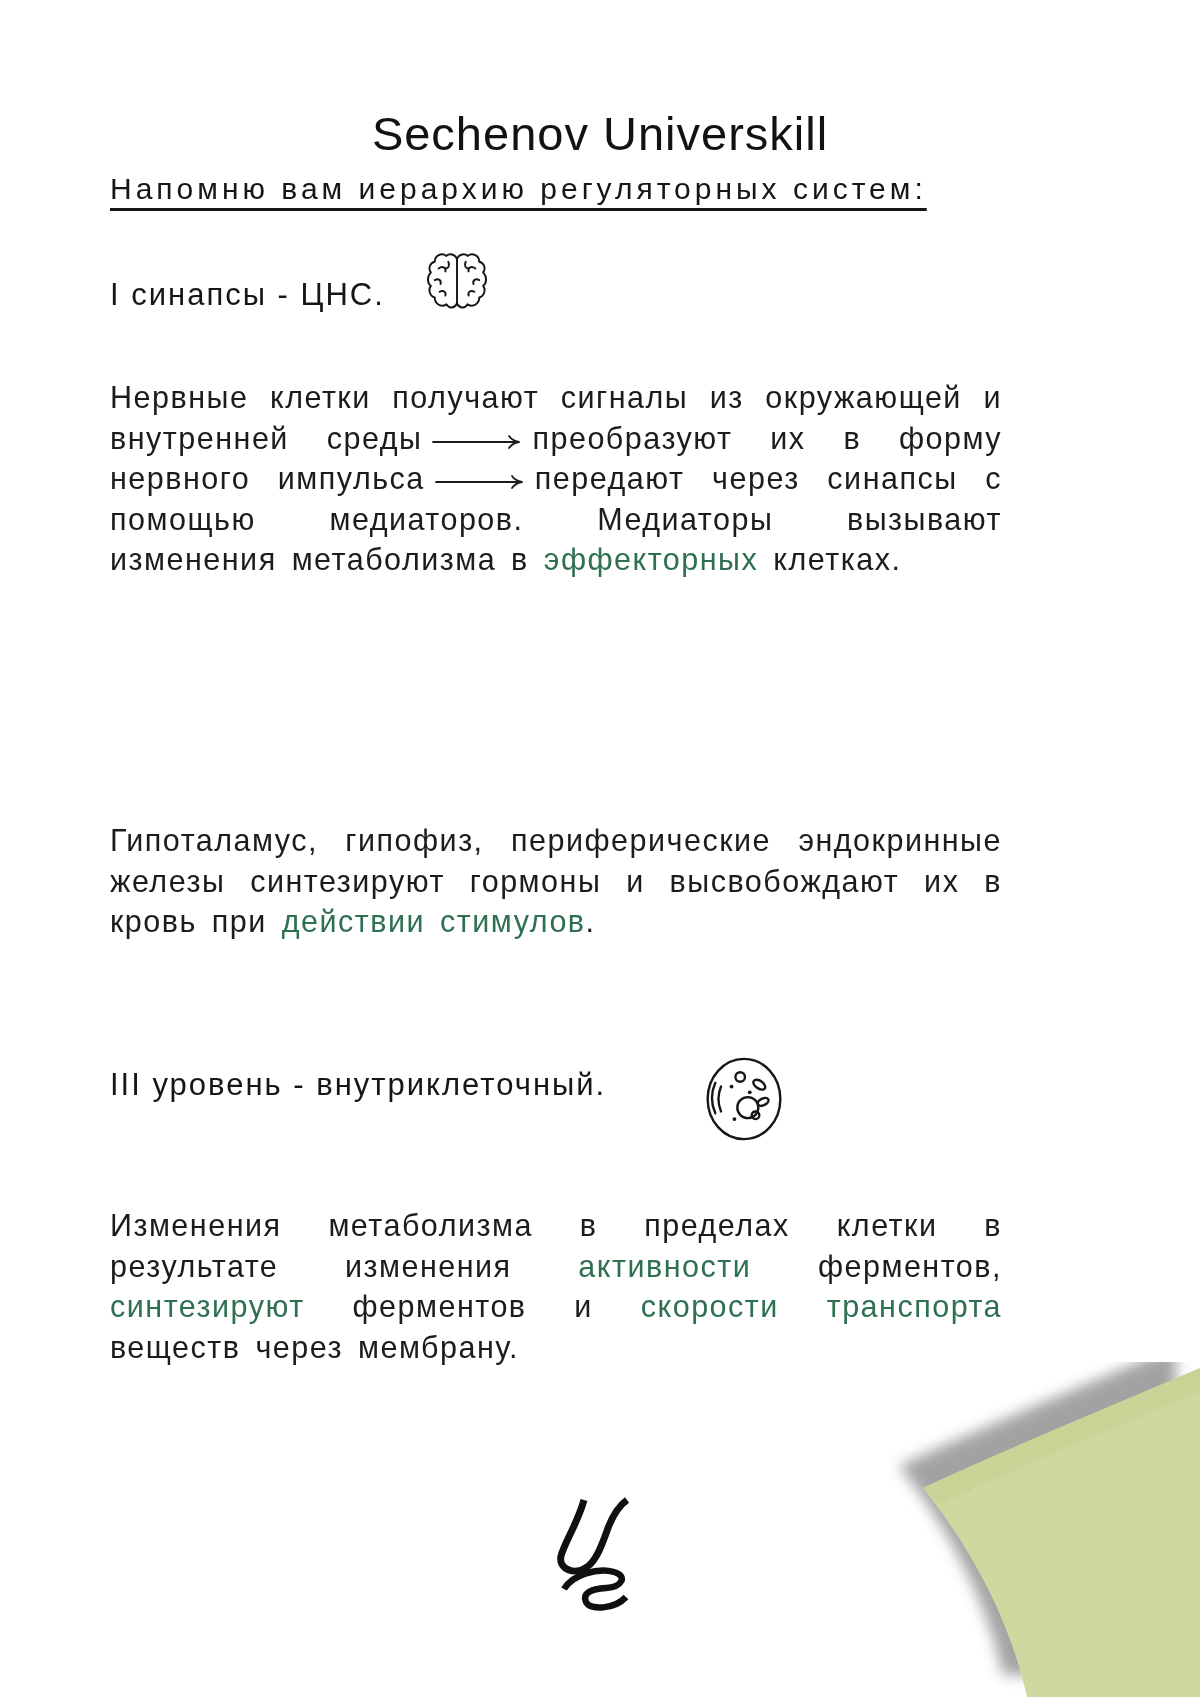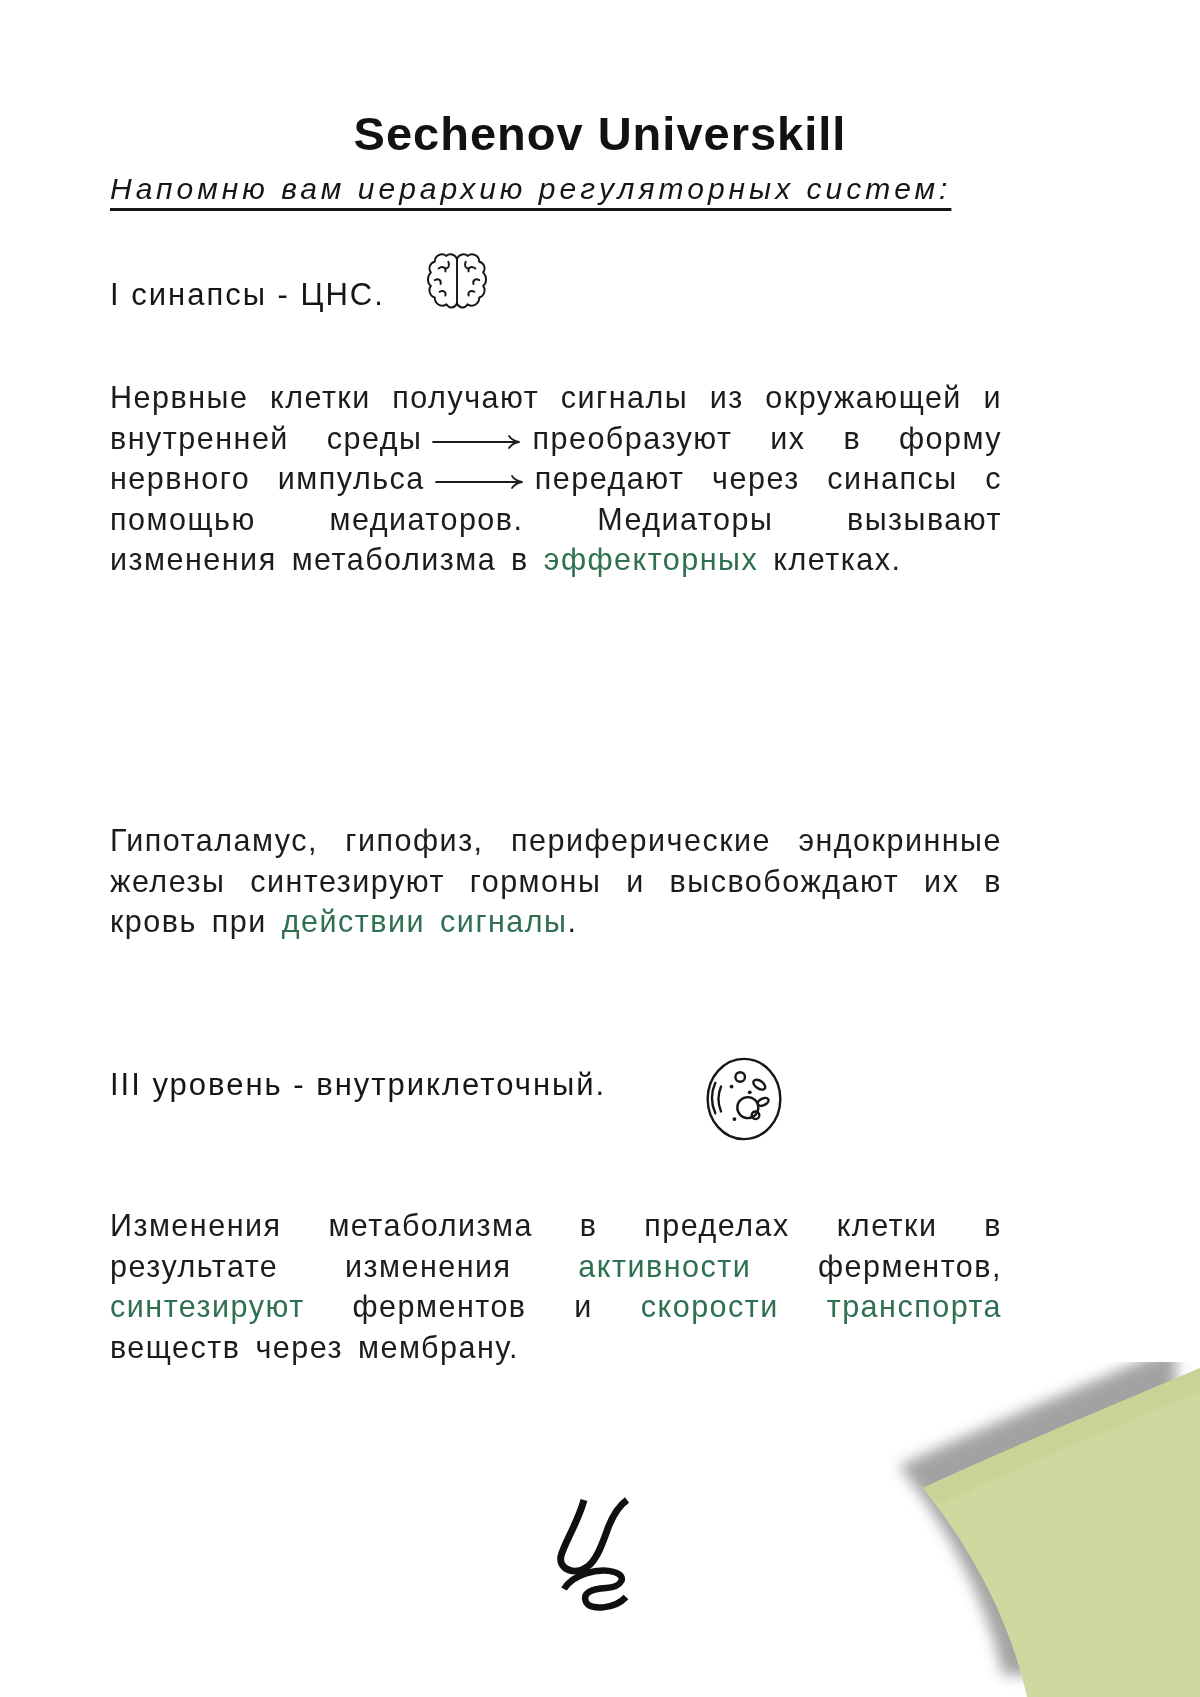--- a/index.html
+++ b/index.html
@@ -4,29 +4,28 @@
 <style>
   html,body{margin:0;padding:0;}
   body{
     width:1200px;height:1697px;position:relative;overflow:hidden;
     background:#ffffff;color:#1a1a1a;
     font-family:"Liberation Sans", sans-serif;
   }
   .page{position:absolute;inset:0;}
   .title{
     position:absolute;top:106px;left:0;width:1200px;
-    text-align:center;font-size:47px;font-weight:700;letter-spacing:1px;
+    text-align:center;font-size:47px;font-weight:400;letter-spacing:1px;
     color:#121212;margin:0;
   }
   .intro-heading{
     position:absolute;top:172px;left:110px;margin:0;
     font-size:30px;font-weight:400;letter-spacing:4px;
     text-decoration:underline;text-decoration-thickness:2.5px;text-underline-offset:9px;
     color:#161616;
-    font-style:italic;
   }
   .level{
     position:absolute;left:110px;margin:0;
     font-size:31px;font-weight:400;letter-spacing:2px;color:#161616;
   }
   .level .icon{position:absolute;}
   .para{
     position:absolute;left:110px;width:892px;margin:0;
     font-size:30.5px;line-height:40.5px;letter-spacing:1.5px;word-spacing:5px;
     text-align:justify;color:#1c1c1c;
@@ -72,21 +71,21 @@
 
   <p class="para" style="top:377px;"><span>Нервные клетки получают сигналы из окружающей и внутренней среды</span><span class="arrow"><svg width="94" height="18" viewBox="0 0 94 18" fill="none" stroke="#1c1c1c" stroke-width="1.8" stroke-linecap="round" stroke-linejoin="round">
           <path d="M3 9 H85"></path>
           <path d="M79 3 C81 6 84 8 89 9 C84 10 81 12 79 15"></path>
         </svg></span><span>преобразуют их в форму нервного импульса</span><span class="arrow"><svg width="94" height="18" viewBox="0 0 94 18" fill="none" stroke="#1c1c1c" stroke-width="1.8" stroke-linecap="round" stroke-linejoin="round">
           <path d="M3 9 H85"></path>
           <path d="M79 3 C81 6 84 8 89 9 C84 10 81 12 79 15"></path>
         </svg></span><span>передают через синапсы с помощью медиаторов. Медиаторы вызывают изменения метаболизма в </span><span class="hl">эффекторных </span><span>клетках.</span></p>
 
 
-  <p class="para" style="top:820px;"><span>Гипоталамус, гипофиз, периферические эндокринные железы синтезируют гормоны и высвобождают их в кровь при </span><span class="hl">действии сигналы</span><span>.</span></p>
+  <p class="para" style="top:820px;"><span>Гипоталамус, гипофиз, периферические эндокринные железы синтезируют гормоны и высвобождают их в кровь при </span><span class="hl">действии стимулов</span><span>.</span></p>
 
   <div class="level" style="top:1067px;">
     <span>III уровень - внутриклеточный.</span>
     <span class="icon" style="left:590px;top:-16px;">
       <svg width="88" height="96" viewBox="0 0 92 98" fill="none" stroke="#161616" stroke-width="2.5" stroke-linecap="round" stroke-linejoin="round">
         <ellipse cx="46" cy="49" rx="38" ry="42"></ellipse>
         <path d="M16 64 A32 36 0 0 1 16 32"></path>
         <path d="M22 62 A26 30 0 0 1 22 36"></path>
         <circle cx="50" cy="58" r="11"></circle>
         <circle cx="58" cy="66" r="4"></circle>

